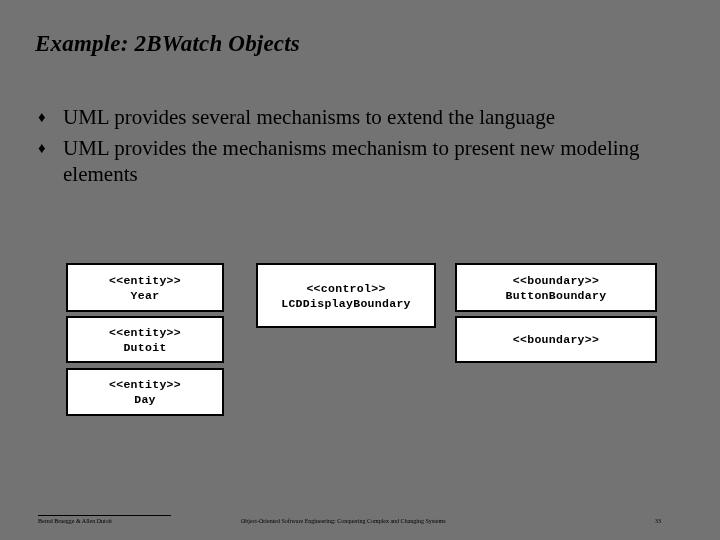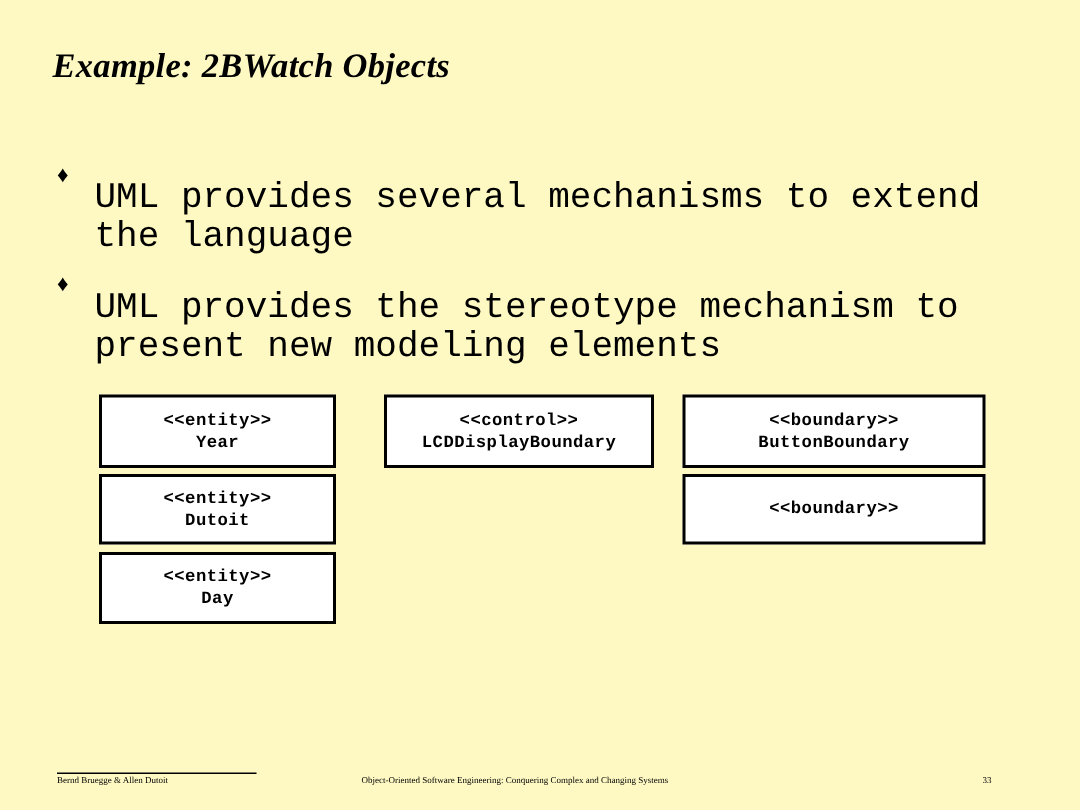--- a/index.html
+++ b/index.html
@@ -9,21 +9,21 @@
     background: #ffffff;
   }
   body {
     font-family: "Liberation Serif", "DejaVu Serif", serif;
     color: #000000;
   }
   #slide {
     position: relative;
     width: 720px;
     height: 540px;
-    background: #fef9c3;
+    background: #737373;
     overflow: hidden;
   }
 
   
   #slide-title {
     position: absolute;
     left: 35px;
     top: 30px;
     width: 650px;
     font-family: "Liberation Serif", "DejaVu Serif", serif;
@@ -52,25 +52,24 @@
     flex: 0 0 auto;
     width: 25px;
     font-size: 15px;
     line-height: 26px;
     text-align: left;
     padding-left: 4px;
     color: #000000;
   }
   .bullet-text {
     flex: 1 1 auto;
-    font-family: Liberation Mono, monospace;
-    font-size: 24px;
+    font-family: Liberation Serif, serif;
+    font-size: 21px;
     line-height: 26px;
     color: #000000;
-    margin-top: 16px;
   }
 
   
   .uml-box {
     position: absolute;
     box-sizing: border-box;
     border: 2px solid #000000;
     background: #ffffff;
     display: flex;
     flex-direction: column;
@@ -84,21 +83,21 @@
     color: #000000;
     text-align: center;
   }
   .uml-stereotype { display: block; }
   .uml-name { display: block; }
 
   
   #box-year            { left: 66px;  top: 263px; width: 158px; height: 49px; }
   #box-month           { left: 66px;  top: 316px; width: 158px; height: 47px; }
   #box-day             { left: 66px;  top: 368px; width: 158px; height: 48px; }
-  #box-changedate      { left: 256px; top: 263px; width: 180px; height: 49px; }
+  #box-changedate      { left: 256px; top: 263px; width: 180px; height: 65px; }
   #box-buttonboundary  { left: 455px; top: 263px; width: 202px; height: 49px; }
   #box-lcdboundary     { left: 455px; top: 316px; width: 202px; height: 47px; }
 
   
   #footer-rule {
     position: absolute;
     left: 38px;
     top: 515px;
     width: 133px;
     height: 1px;
@@ -125,21 +124,21 @@
 
   <div id="bullet-list">
 
     <div class="bullet-row">
       <span class="bullet-mark">♦</span>
       <span class="bullet-text">UML provides several mechanisms to extend the language</span>
     </div>
 
     <div class="bullet-row">
       <span class="bullet-mark">♦</span>
-      <span class="bullet-text">UML provides the stereotype mechanism to present new modeling elements</span>
+      <span class="bullet-text">UML provides the mechanisms mechanism to present new modeling elements</span>
     </div>
 
   </div>
 
   <div>
 
     <div class="uml-box" id="box-year">
       <span class="uml-stereotype">&lt;&lt;entity&gt;&gt;</span>
       <span class="uml-name">Year</span>
     </div>

